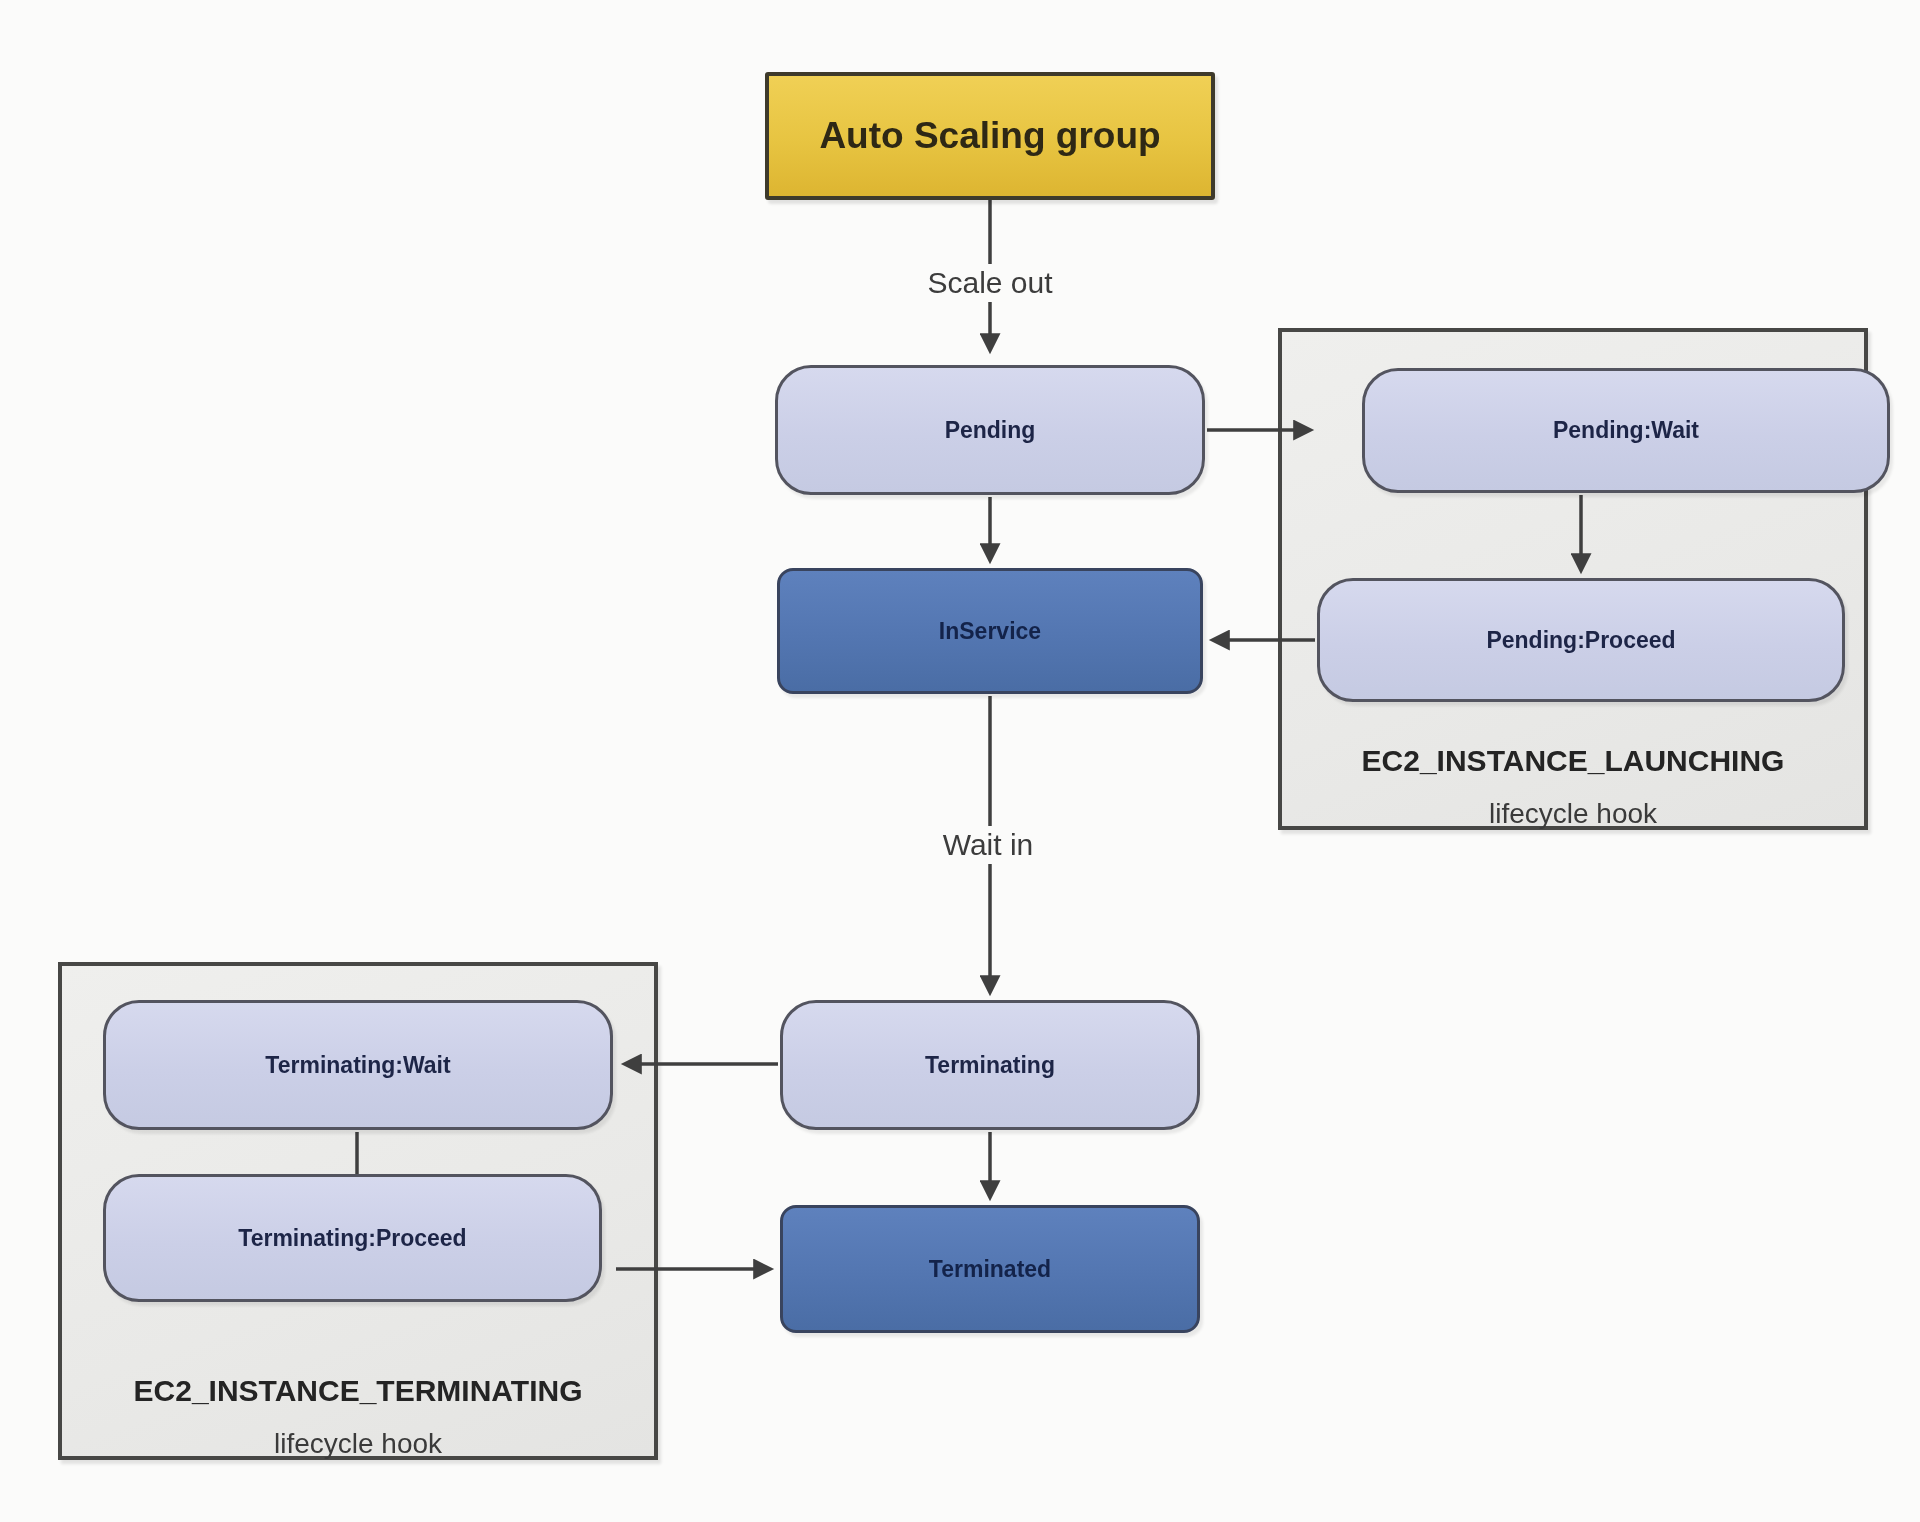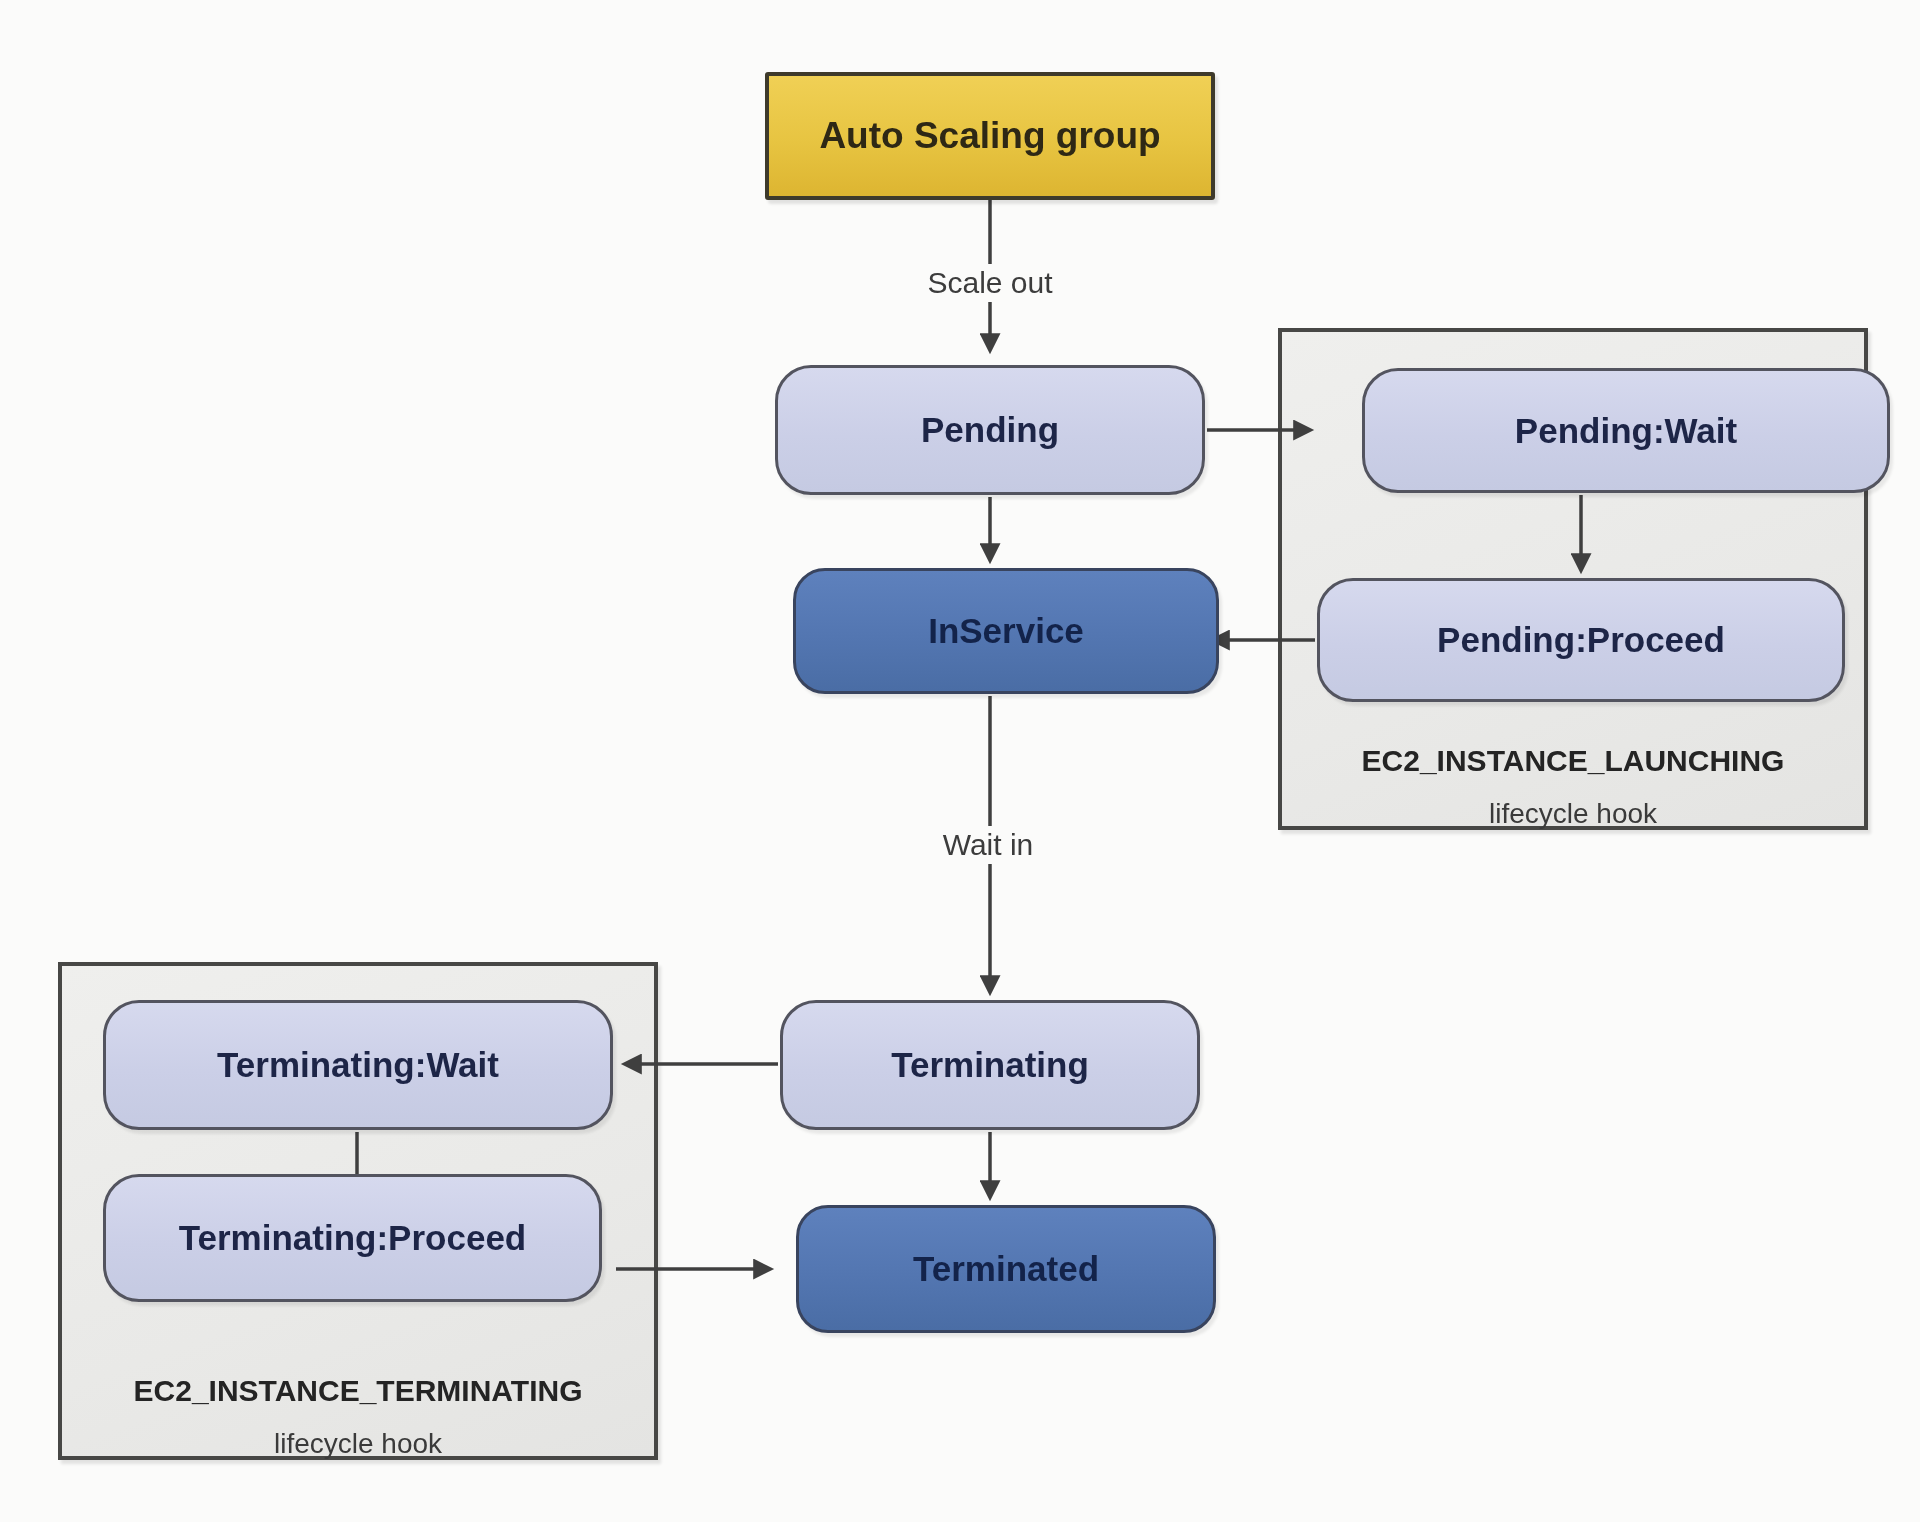--- a/index.html
+++ b/index.html
@@ -37,29 +37,28 @@
     border-radius: 3px;
     color: #2e2815;
     font-size: 37px;
     box-shadow: 3px 4px 3px rgba(0,0,0,0.10);
   }
   .state {
     background: linear-gradient(180deg, #d6d9ee 0%, #cbcfe7 55%, #c5cae2 100%);
     border: 3px solid #53545f;
     border-radius: 36px;
     color: #1d2547;
-    font-size: 35px;
+    font-size: 23px;
     box-shadow: 3px 4px 3px rgba(0,0,0,0.08);
   }
   .state.active {
     background: linear-gradient(180deg, #5e81bd 0%, #5376b1 55%, #4a6da5 100%);
     border: 3px solid #39445e;
-    border-radius: 32px;
+    border-radius: 16px;
     color: #13234a;
-    margin-left: 16px;
   }
   .pending            { left: 775px;  top: 365px;  width: 430px; height: 130px; }
   .pending-wait       { left: 1317px; top: 368px;  width: 528px; height: 125px; margin-left: 45px; }
   .inservice          { left: 777px;  top: 568px;  width: 426px; height: 126px; }
   .pending-proceed    { left: 1317px; top: 578px;  width: 528px; height: 124px; }
   .terminating        { left: 780px;  top: 1000px; width: 420px; height: 130px; }
   .terminating-wait   { left: 103px;  top: 1000px; width: 510px; height: 130px; }
   .terminating-proceed{ left: 103px;  top: 1174px; width: 499px; height: 128px; }
   .terminated         { left: 780px;  top: 1205px; width: 420px; height: 128px; }
   

